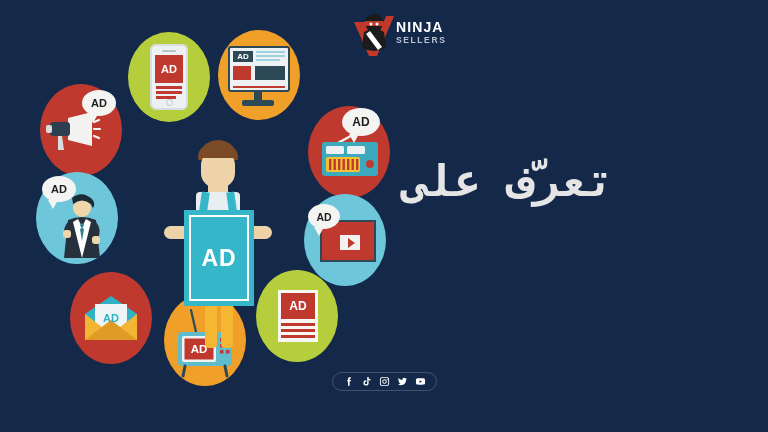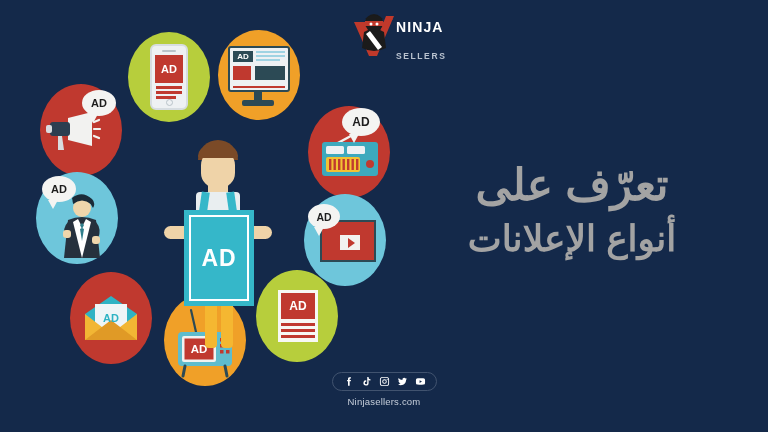--- a/index.html
+++ b/index.html
@@ -11,27 +11,27 @@
     position:relative;
   }
 
   .canvas { position:absolute; inset:0; background:#14294a; }
 
   
   .logo { position:absolute; left:352px; top:6px; width:100px; height:52px; }
   .logo-mark { position:absolute; left:0; top:0; width:44px; height:50px; }
   .logo-text { position:absolute; left:44px; top:14px; line-height:1; }
   .logo-name { font-size:14px; font-weight:bold; color:#ffffff; letter-spacing:1.1px; display:block; }
-  .logo-sub { font-size:8.5px; font-weight:bold; color:#b9c2cf; letter-spacing:1.6px; display:block; margin-top:18px; }
+  .logo-sub { font-size:8.5px; font-weight:bold; color:#b9c2cf; letter-spacing:1.6px; display:block; margin-top:2px; }
 
   
   .headline {
     position:absolute; right:26px; top:158px; width:340px;
-    text-align:center; direction:rtl; color:#a3a3a3;
-    font-family:Liberation Sans, sans-serif;
+    text-align:left; direction:rtl; color:#e5e5e5;
+    font-family:Liberation Mono, monospace;
   }
   .headline .l1 { font-size:44px; font-weight:bold; line-height:1.22; display:block; letter-spacing:0px; }
   .headline .l2 { font-size:36px; font-weight:bold; line-height:1.3; display:block; margin-top:4px; }
 
   
   .footer { position:absolute; left:0; right:0; top:372px; text-align:center; }
   .social-pill {
     display:inline-flex; align-items:center; gap:7px;
     border:1.3px solid #41536f; border-radius:11px;
     padding:2.5px 10px; height:19px;
@@ -88,21 +88,20 @@
       </svg>
     </div>
     <div class="logo-text">
       <span class="logo-name">NINJA</span>
       <span class="logo-sub">SELLERS</span>
     </div>
   </div>
 
   <div class="headline">
     <span class="l1">تعرّف على</span>
-    <span class="l2">أنواع الإعلانات</span>
   </div>
 
   <div class="footer">
     <div class="social-pill">
       <span class="si">
         <svg viewBox="0 0 24 24">
             <path d="M14.5 8.5V6.9c0-.8.2-1.2 1.4-1.2h1.5V2.8h-2.5c-3 0-4 1.4-4 3.8v1.9H9v3h1.9V21h3.6v-9.5h2.5l.4-3z"></path>
           </svg>
       </span>
       <span class="si">
@@ -119,21 +118,20 @@
         <svg viewBox="0 0 24 24">
             <path d="M22 5.9c-.7.3-1.5.5-2.4.6.9-.5 1.5-1.3 1.8-2.3-.8.5-1.7.8-2.6 1a4.1 4.1 0 0 0-7 3.7A11.6 11.6 0 0 1 3.4 4.6a4.1 4.1 0 0 0 1.3 5.5c-.7 0-1.3-.2-1.9-.5a4.1 4.1 0 0 0 3.3 4 4.2 4.2 0 0 1-1.9.1 4.1 4.1 0 0 0 3.8 2.9A8.3 8.3 0 0 1 2 18.3a11.7 11.7 0 0 0 6.3 1.8c7.5 0 11.7-6.3 11.5-12 .8-.6 1.5-1.3 2.2-2.2z"></path>
           </svg>
       </span>
       <span class="si">
         <svg viewBox="0 0 24 24">
             <path d="M21.6 7.2a2.6 2.6 0 0 0-1.8-1.8C18.2 5 12 5 12 5s-6.2 0-7.8.4A2.6 2.6 0 0 0 2.4 7.2 27 27 0 0 0 2 12a27 27 0 0 0 .4 4.8 2.6 2.6 0 0 0 1.8 1.8C5.8 19 12 19 12 19s6.2 0 7.8-.4a2.6 2.6 0 0 0 1.8-1.8A27 27 0 0 0 22 12a27 27 0 0 0-.4-4.8zM10 15V9l5.2 3z"></path>
           </svg>
       </span>
     </div>
-    <span class="site">Ninjasellers.com</span>
   </div>
 
   <div class="illus">
 
     <div class="bub" style="left:110px;top:10px;width:82px;height:90px;">
       <div class="disc" style="background:#b7ce3c;"></div>
       <div class="sq" style="left:22px;top:12px;width:38px;height:66px;background:#eef1f3;border-radius:6px;border:2px solid #d7dde1;">
         <div style="position:absolute;left:10px;top:4px;width:14px;height:2px;background:#b9c3c9;border-radius:1px;"></div>
         <div style="position:absolute;left:3px;top:9px;right:3px;height:28px;background:#c0392f;display:flex;align-items:center;justify-content:center;">
           <span class="adtxt" style="font-size:11px;">AD</span>

